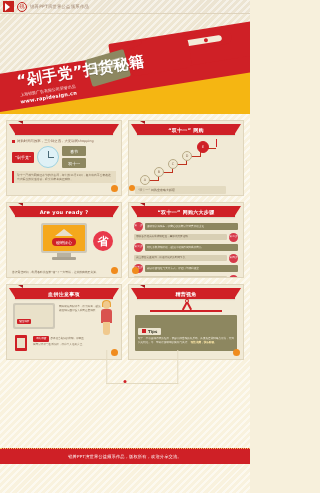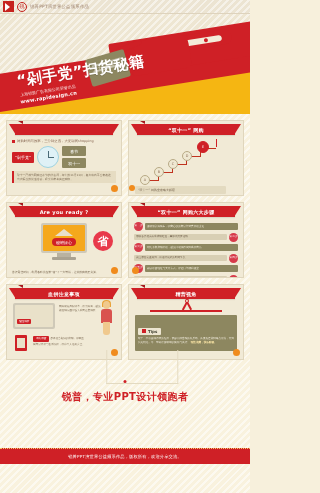--- a/index.html
+++ b/index.html
@@ -415,19 +415,18 @@
         </div>
       </div>
       <div class="dot-orange"></div>
     </div>
 
   </div>
 
   <div class="bottom">
     <div class="frame"></div>
     <div class="frame-dot"></div>
-    <div class="brandline">锐普，专业PPT设计领跑者</div>
     <div class="footbar">
       <span class="footbar-text">锐普PPT演世界公益频系作品，版权所有，欢迎分享交流。</span>
     </div>
   </div>
 
 </div>
 
 </body></html>

